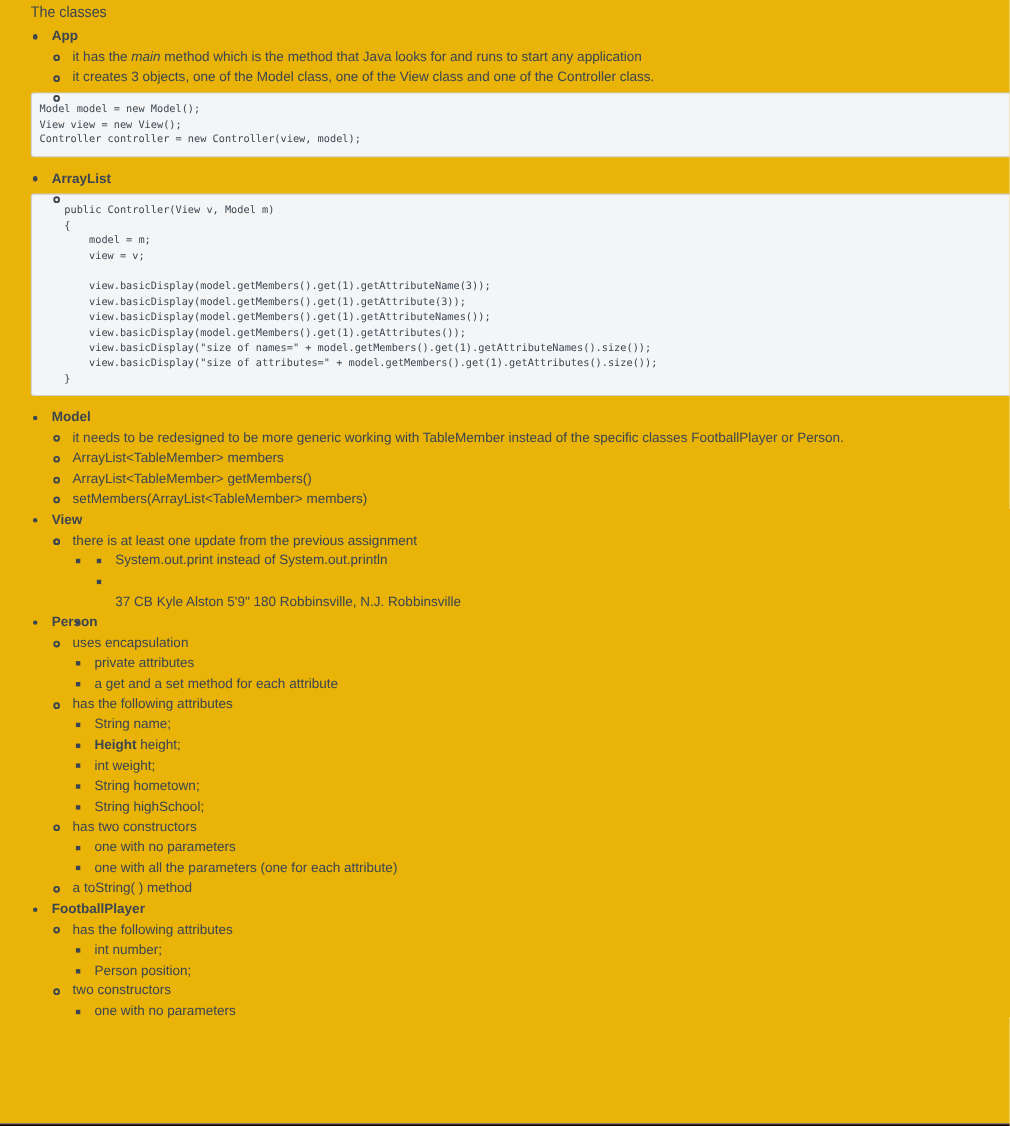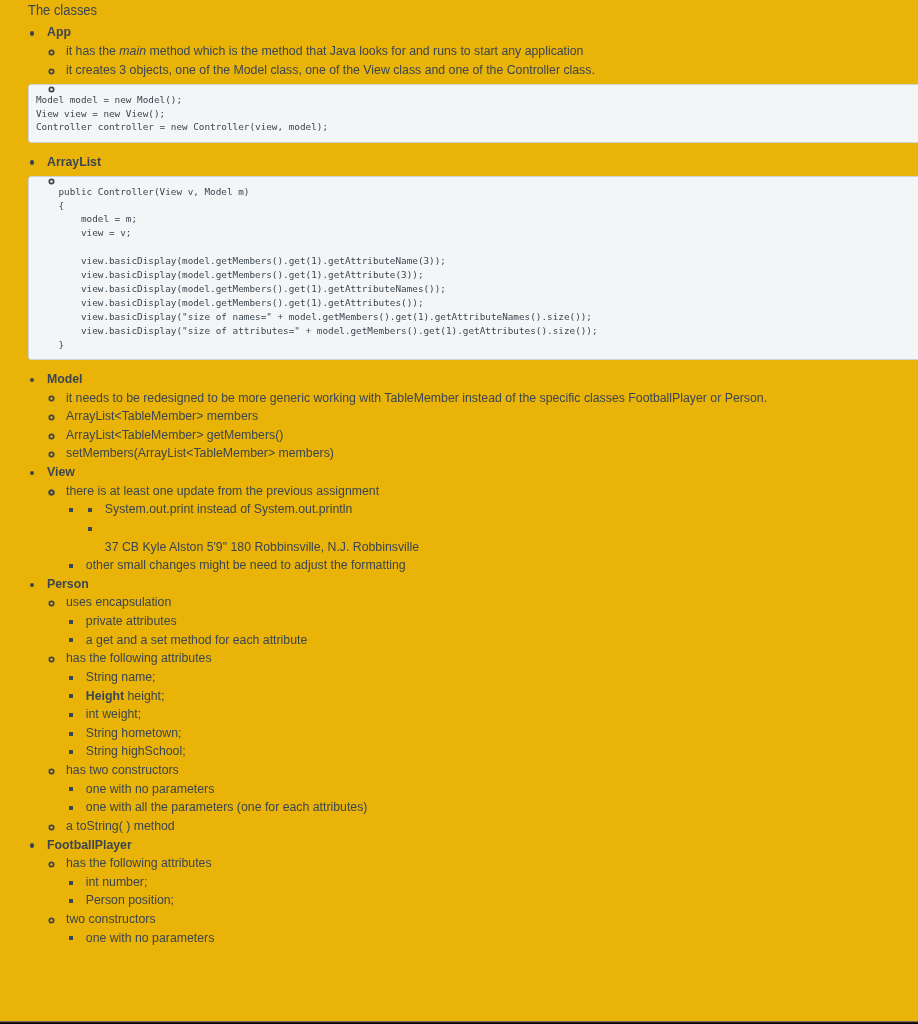--- a/index.html
+++ b/index.html
@@ -133,21 +133,21 @@
                 </span></li>
               <li><span class="b">
                   <svg viewBox="0 0 7 7">
                     <circle cx="3.5" cy="3.5" r="2.2" fill="none" stroke="#3b4650" stroke-width="1.7"></circle>
                   </svg>
                 </span><span>there is at least one update from the previous assignment</span><ul class="l3">
                   <li><span class="b"></span><ul class="l4">
                       <li><span class="b"></span><span>System.out.print instead of System.out.println</span></li>
                       <li><span class="b"></span><br><span>37 CB Kyle Alston 5'9" 180 Robbinsville, N.J. Robbinsville</span></li>
                     </ul></li>
-                  <li><span class="b"></span><span>other small changes might be need to adjust the formatting</span></li>
+                  <li><span class="b"></span></li>
                 </ul></li>
             </ul></li>
           <li><span class="b"></span><span>Person</span><ul class="l2">
               <li><span class="b">
                   <svg viewBox="0 0 7 7">
                     <circle cx="3.5" cy="3.5" r="2.2" fill="none" stroke="#3b4650" stroke-width="1.7"></circle>
                   </svg>
                 </span><span>uses encapsulation</span><ul class="l3">
                   <li><span class="b"></span><span>private attributes</span></li>
                   <li><span class="b"></span><span>a get and a set method for each attribute</span></li>
@@ -162,21 +162,21 @@
                   <li><span class="b"></span><span>int weight;</span></li>
                   <li><span class="b"></span><span>String hometown;</span></li>
                   <li><span class="b"></span><span>String highSchool;</span></li>
                 </ul></li>
               <li><span class="b">
                   <svg viewBox="0 0 7 7">
                     <circle cx="3.5" cy="3.5" r="2.2" fill="none" stroke="#3b4650" stroke-width="1.7"></circle>
                   </svg>
                 </span><span>has two constructors</span><ul class="l3">
                   <li><span class="b"></span><span>one with no parameters</span></li>
-                  <li><span class="b"></span><span>one with all the parameters (one for each attributes)</span></li>
+                  <li><span class="b"></span><span>one with all the parameters (one for each attribute)</span></li>
                 </ul></li>
               <li><span class="b">
                   <svg viewBox="0 0 7 7">
                     <circle cx="3.5" cy="3.5" r="2.2" fill="none" stroke="#3b4650" stroke-width="1.7"></circle>
                   </svg>
                 </span><span>a toString( ) method</span></li>
             </ul></li>
           <li><span class="b"></span><span>FootballPlayer</span><ul class="l2">
               <li><span class="b">
                   <svg viewBox="0 0 7 7">

